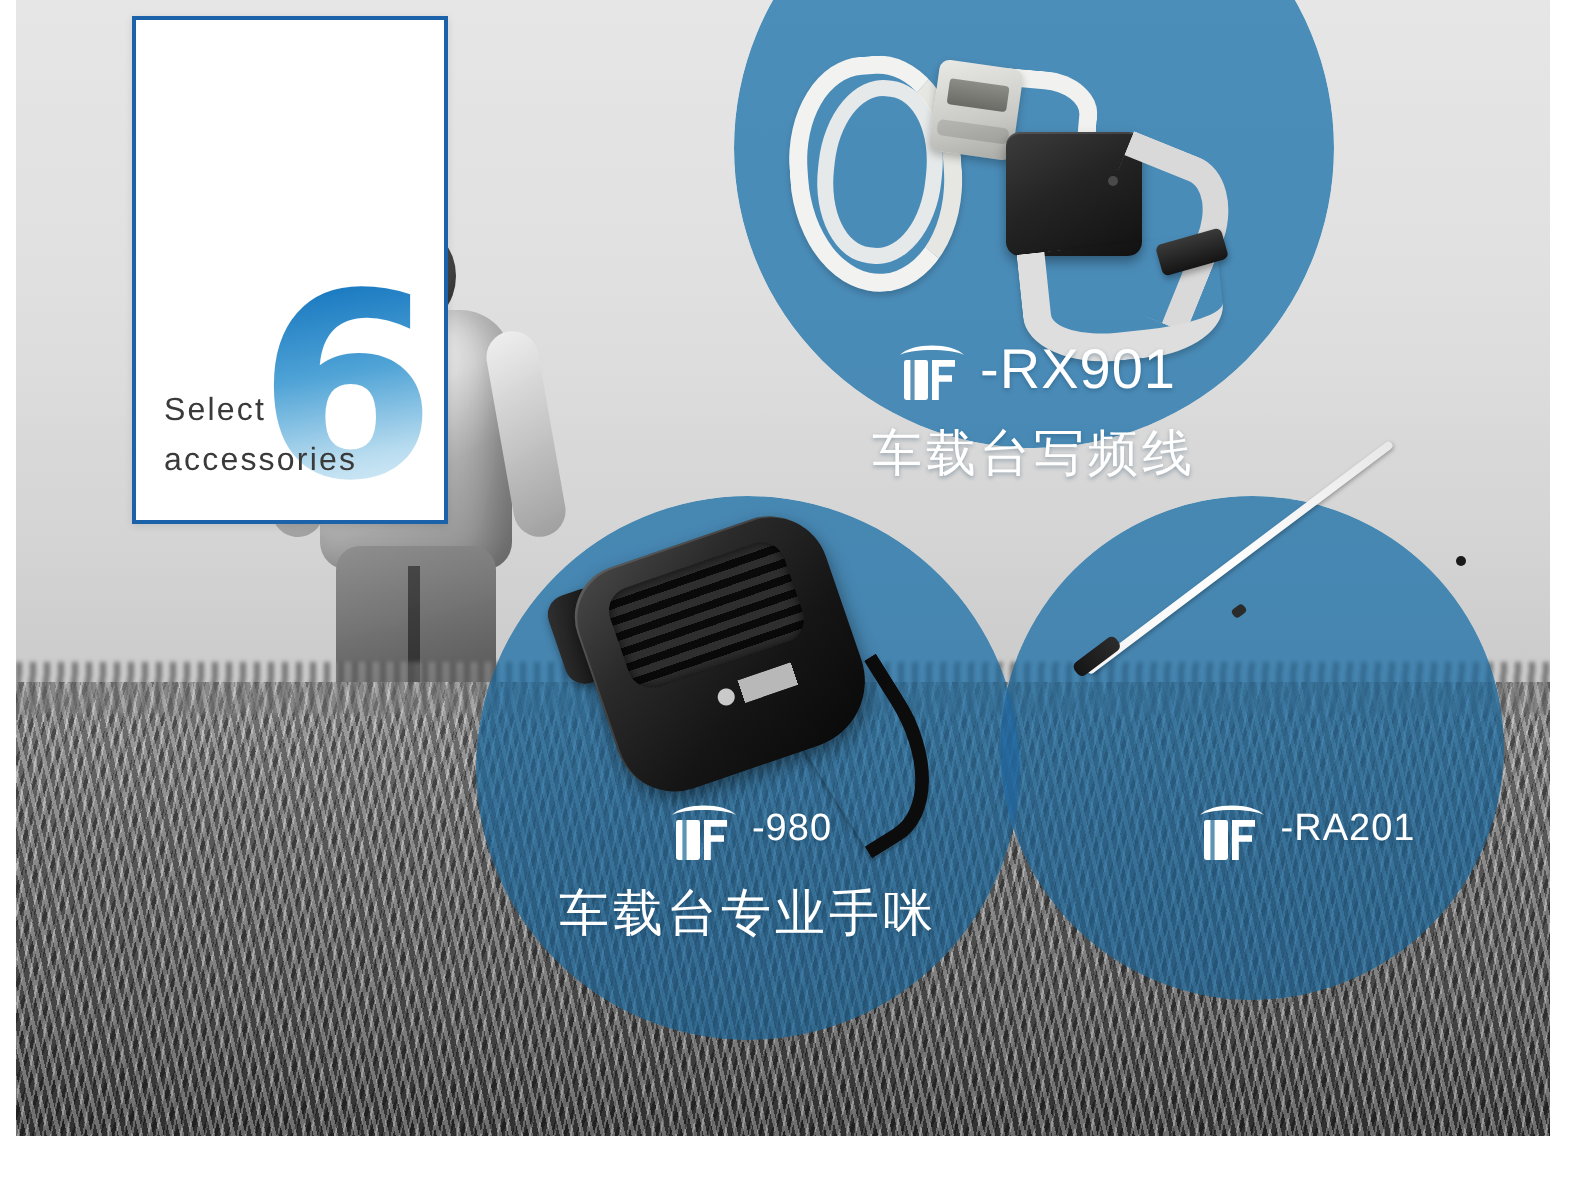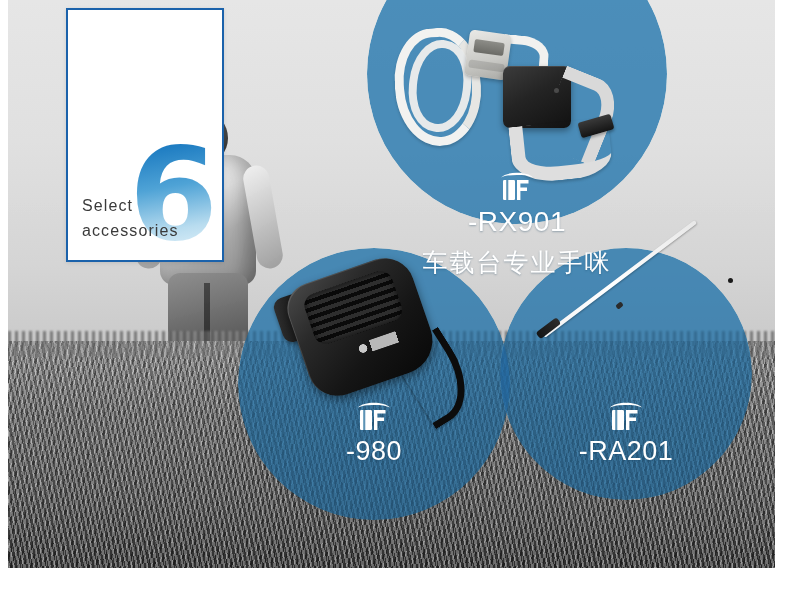--- a/index.html
+++ b/index.html
@@ -122,36 +122,35 @@
   .caption{
     position:absolute;
     text-align:center;
     color:#ffffff;
     text-shadow:0 1px 2px rgba(20,60,90,.35);
     user-select:none;
   }
   .cap-row{
     display:flex; align-items:center; justify-content:center; gap:4px;
     white-space:nowrap;
-    flex-direction:column;
   }
   .cap-model{
-    font-size:27px; letter-spacing:.5px; font-weight:400;
+    font-size:19px; letter-spacing:.5px; font-weight:400;
     color:#ffffff;
   }
   .cap-desc{
     margin-top:8px;
     font-size:25px; letter-spacing:2px;
     color:#ffffff;
   }
   #cap-rx901{ left:367px; top:168px; width:300px; }
   #cap-rx901 .cap-model{ font-size:28px; }
   #cap-rx901 .cap-desc{ font-size:25px; }
   #cap-980{ left:238px; top:398px; width:272px; }
-  #cap-ra201{ left:500px; top:398px; width:252px; }
+  #cap-ra201{ left:526px; top:398px; width:252px; }
 
   
   .bf{
     position:relative;
     width:40px; height:34px;
     flex:0 0 auto;
   }
   .bf svg{ display:block; width:40px; height:34px; }
 
   
@@ -456,35 +455,36 @@
       <span class="bf">
         <svg viewBox="0 0 40 34" aria-hidden="true">
           <path d="M4 9.5 C10 3.2, 30 3.2, 36 9.5 C30 6.2, 10 6.2, 4 9.5 Z" fill="#ffffff"></path>
           <rect x="6" y="12" width="12" height="20" rx="1.2" fill="#ffffff"></rect>
           <rect x="9.2" y="12" width="2.1" height="20" fill="#5d93b5"></rect>
           <path d="M20 12 h11.5 v3.4 H23.4 v4.2 H30 v3.3 h-6.6 V32 H20 Z" fill="#ffffff"></path>
         </svg>
       </span>
       <span class="cap-model">-RX901</span>
     </div>
-    <div class="cap-desc">车载台专业手咪</div>
+    <div class="cap-desc">车载台写频线</div>
   </div>
 
   <div class="caption" id="cap-980">
     <div class="cap-row">
       <span class="bf">
         <svg viewBox="0 0 40 34" aria-hidden="true">
           <path d="M4 9.5 C10 3.2, 30 3.2, 36 9.5 C30 6.2, 10 6.2, 4 9.5 Z" fill="#ffffff"></path>
           <rect x="6" y="12" width="12" height="20" rx="1.2" fill="#ffffff"></rect>
           <rect x="9.2" y="12" width="2.1" height="20" fill="#5d93b5"></rect>
           <path d="M20 12 h11.5 v3.4 H23.4 v4.2 H30 v3.3 h-6.6 V32 H20 Z" fill="#ffffff"></path>
         </svg>
       </span>
       <span class="cap-model">-980</span>
     </div>
+    <div class="cap-desc">车载台专业手咪</div>
   </div>
 
   <div class="caption" id="cap-ra201">
     <div class="cap-row">
       <span class="bf">
         <svg viewBox="0 0 40 34" aria-hidden="true">
           <path d="M4 9.5 C10 3.2, 30 3.2, 36 9.5 C30 6.2, 10 6.2, 4 9.5 Z" fill="#ffffff"></path>
           <rect x="6" y="12" width="12" height="20" rx="1.2" fill="#ffffff"></rect>
           <rect x="9.2" y="12" width="2.1" height="20" fill="#5d93b5"></rect>
           <path d="M20 12 h11.5 v3.4 H23.4 v4.2 H30 v3.3 h-6.6 V32 H20 Z" fill="#ffffff"></path>

